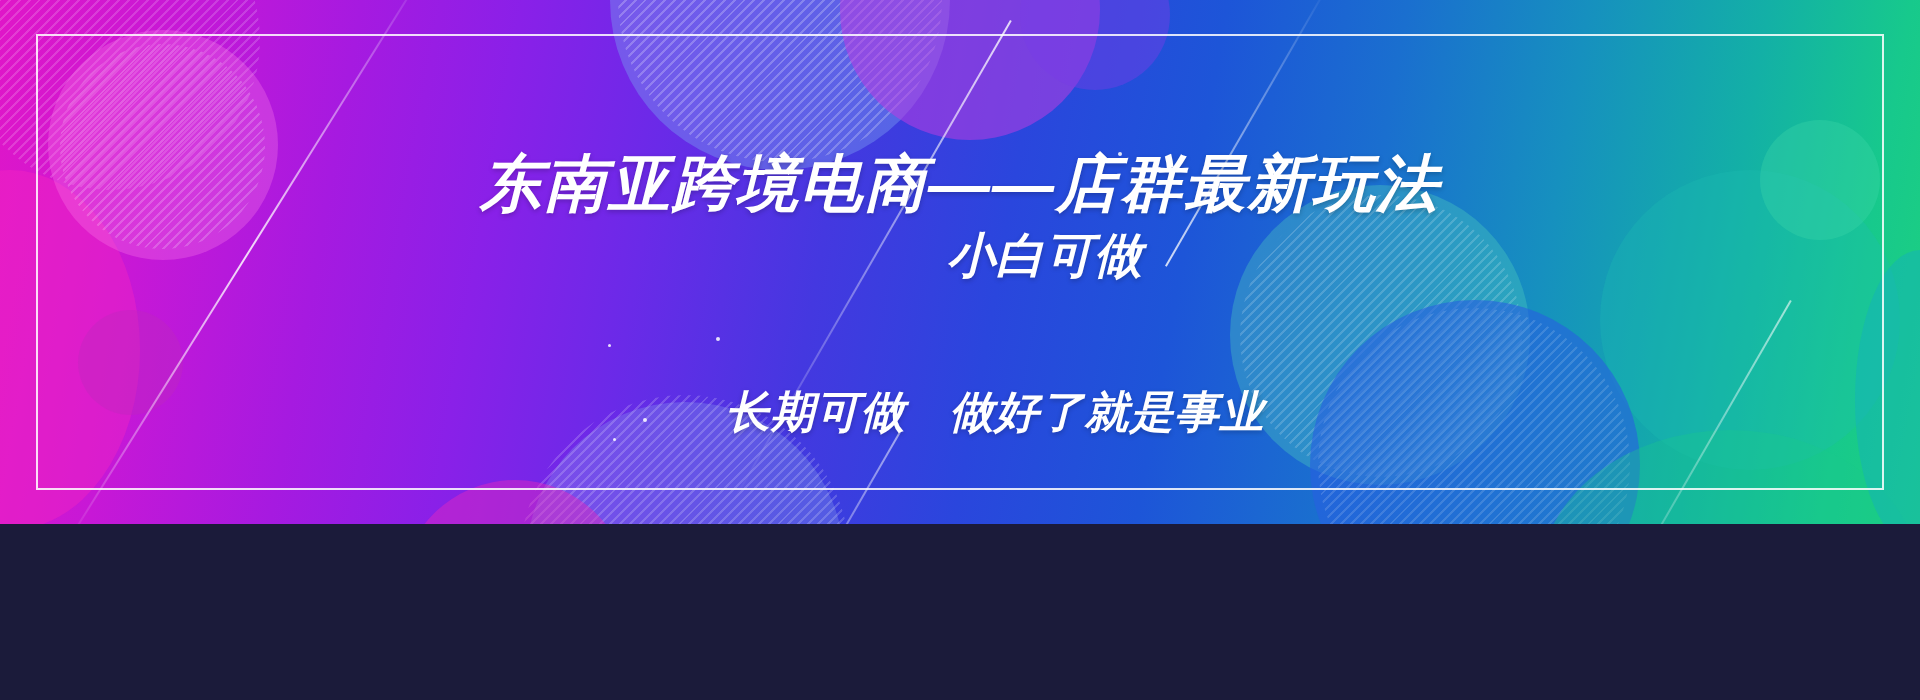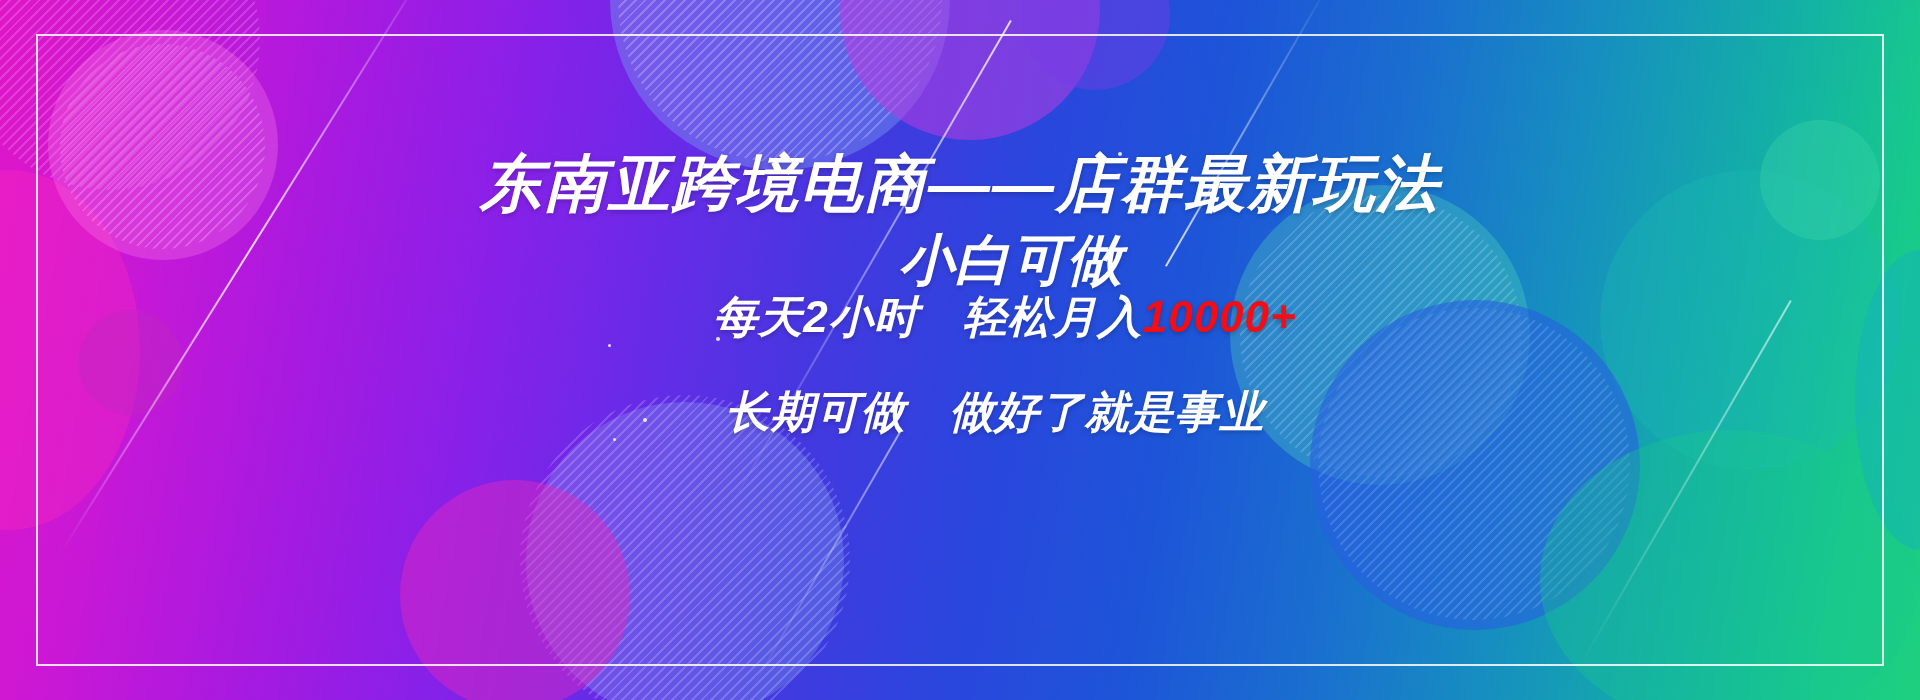--- a/index.html
+++ b/index.html
@@ -1,19 +1,19 @@
 <!DOCTYPE html>
 <html><head>
 <meta charset="utf-8">
 <style>
   html,body{margin:0;padding:0;background:#1b1b3a;}
   body{width:1920px;height:700px;overflow:hidden;font-family:"Liberation Sans",sans-serif;}
 
   #banner{
-    position:relative;width:1920px;height:700px;overflow:hidden;
+    position:relative;width:1920px;height:524px;overflow:hidden;
     background:linear-gradient(100deg,
       #e016c8 0%,
       #c718d6 9%,
       #a61ae0 18%,
       #8a20e8 26%,
       #6a2ae8 34%,
       #4438e0 43%,
       #2a46dd 52%,
       #1d55d8 61%,
       #1a6fcf 70%,
@@ -95,21 +95,21 @@
 
   .ln{position:absolute;white-space:pre;color:#fff;
       font-family:"Liberation Sans",sans-serif;font-weight:bold;
       font-style:italic;letter-spacing:1px;
       text-shadow:0 2px 5px rgba(0,0,0,.22);}
 
   #title{left:50%;transform:translateX(-50%);top:142px;
       font-size:62px;letter-spacing:2px;}
 
   #line2{left:50%;transform:translateX(-50%);top:224px;
-      font-size:55px;margin-left:51px;}
+      font-size:48px;margin-left:85px;}
 
   #line3{left:50%;transform:translateX(-50%);top:288px;
       font-size:44px;margin-left:45px;}
 
   #line4{left:50%;transform:translateX(-50%);top:383px;
       font-size:44px;margin-left:35px;font-style:italic;}
 
   .hot{color:#f40d14;text-shadow:0 2px 5px rgba(0,0,0,.25);}
   .gap{display:inline-block;width:44px;}
 </style>
@@ -155,18 +155,17 @@
   <div class="sparkle" style="left:613px;top:438px;width:3px;height:3px;"></div>
 
   <div id="frame"></div>
 
   <div id="copy">
 
     <div class="ln" id="title">东南亚跨境电商——店群最新玩法</div>
 
     <div class="ln" id="line2">小白可做</div>
 
-    <div class="ln" id="line3"><span>每天2小时</span><span class="gap"></span><span>轻松月入</span><span class="hot">10000+</span></div>
 
     <div class="ln" id="line4"><span>长期可做</span><span class="gap"></span><span>做好了就是事业</span></div>
 
   </div>
 </div>
 
 </body></html>

